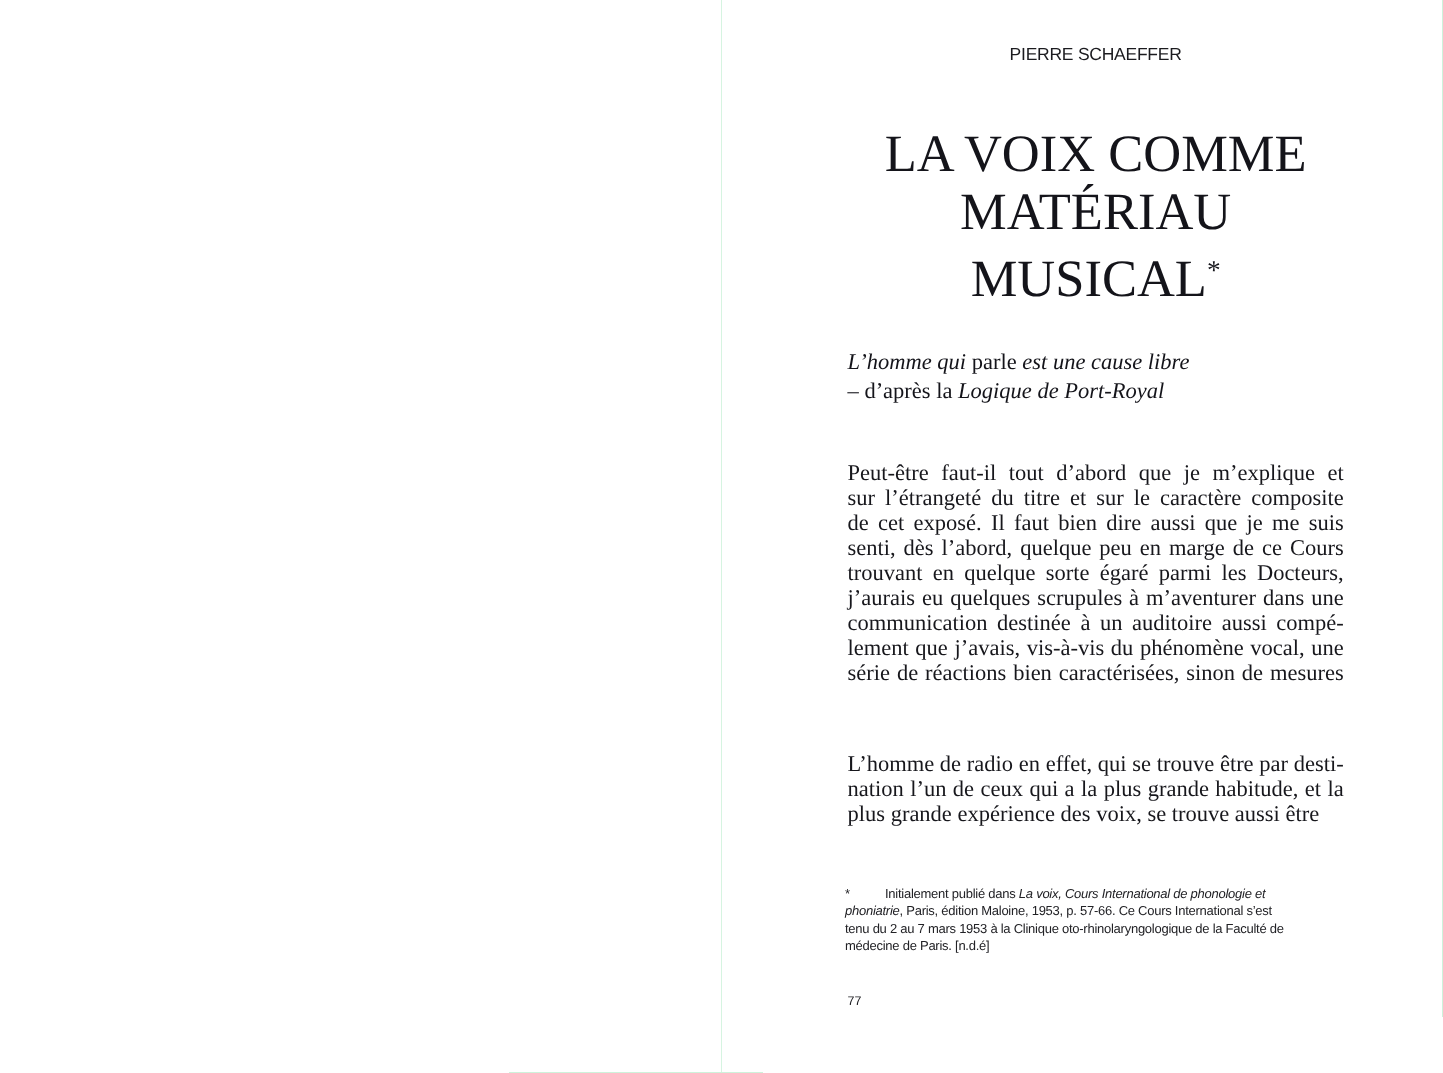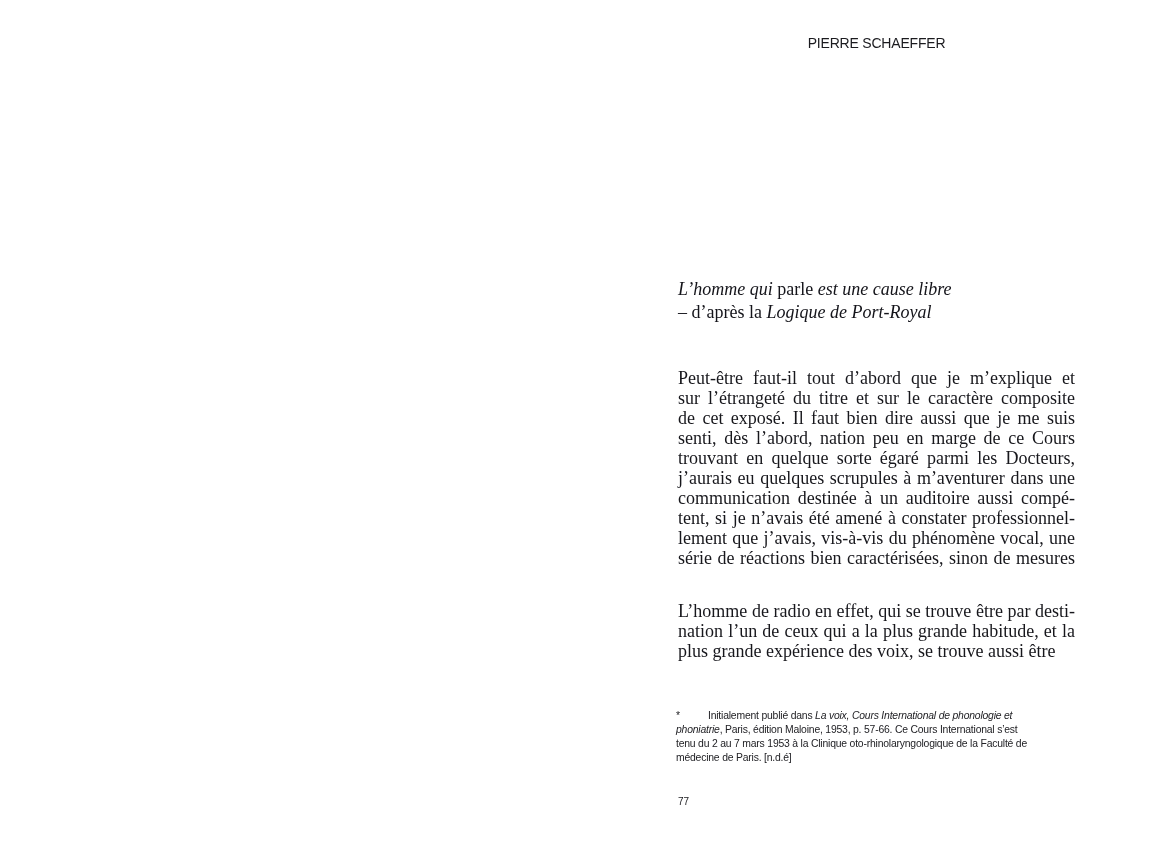--- a/index.html
+++ b/index.html
@@ -123,35 +123,39 @@
 <body>
 
 <div class="spread">
   <div class="left-page"></div>
   <div class="right-page"></div>
 
   <div class="column">
 
     <div class="author">PIERRE SCHAEFFER</div>
 
+    <div class="title">
+      <div>LA VOIX COMME</div>
+      <div>MATÉRIAU</div>
+      <div><span>MUSICAL</span><span class="fn-mark">*</span></div>
+    </div>
 
     <div class="epigraph">
       <div><span class="it">L’homme qui</span><span class="rm"> parle </span><span class="it">est une cause libre</span></div>
       <div><span class="rm">– d’après la </span><span class="it">Logique de Port-Royal</span></div>
     </div>
 
     <div class="bodytext para1">
       <div class="line">Peut-être faut-il tout d’abord que je m’explique et</div>
       <div class="line">sur l’étrangeté du titre et sur le caractère composite</div>
       <div class="line">de cet exposé. Il faut bien dire aussi que je me suis</div>
-      <div class="line">senti, dès l’abord, nation peu en marge de ce Cours</div>
+      <div class="line">senti, dès l’abord, quelque peu en marge de ce Cours</div>
       <div class="line">trouvant en quelque sorte égaré parmi les Docteurs,</div>
       <div class="line">j’aurais eu quelques scrupules à m’aventurer dans une</div>
       <div class="line">communication destinée à un auditoire aussi compé-</div>
-      <div class="line">tent, si je n’avais été amené à constater professionnel-</div>
       <div class="line">lement que j’avais, vis-à-vis du phénomène vocal, une</div>
       <div class="line">série de réactions bien caractérisées, sinon de mesures</div>
     </div>
 
     <div class="bodytext para2">
       <div class="line">L’homme de radio en effet, qui se trouve être par desti-</div>
       <div class="line">nation l’un de ceux qui a la plus grande habitude, et la</div>
       <div class="line last">plus grande expérience des voix, se trouve aussi être</div>
     </div>
 

